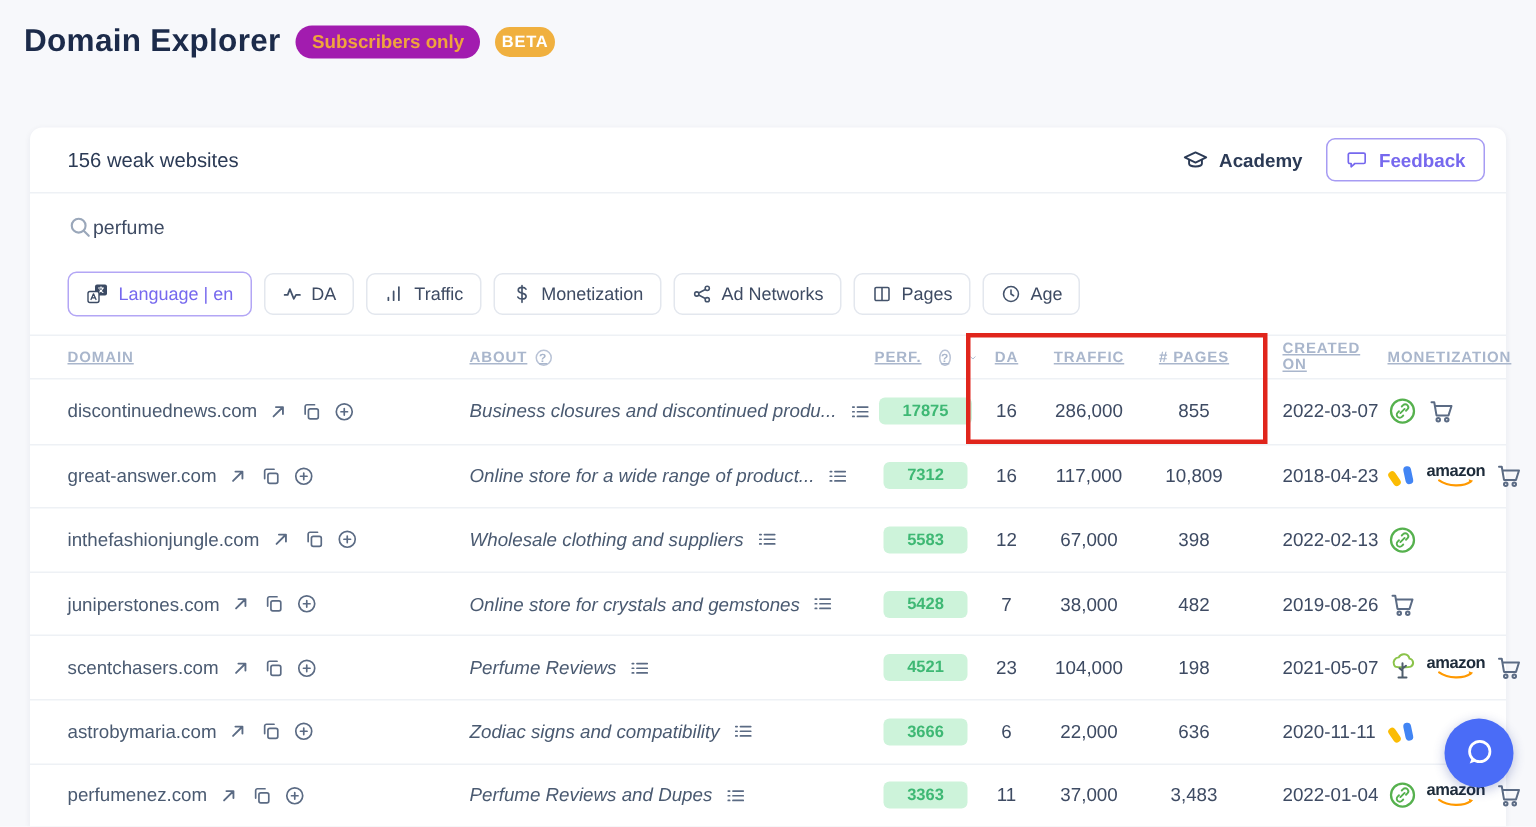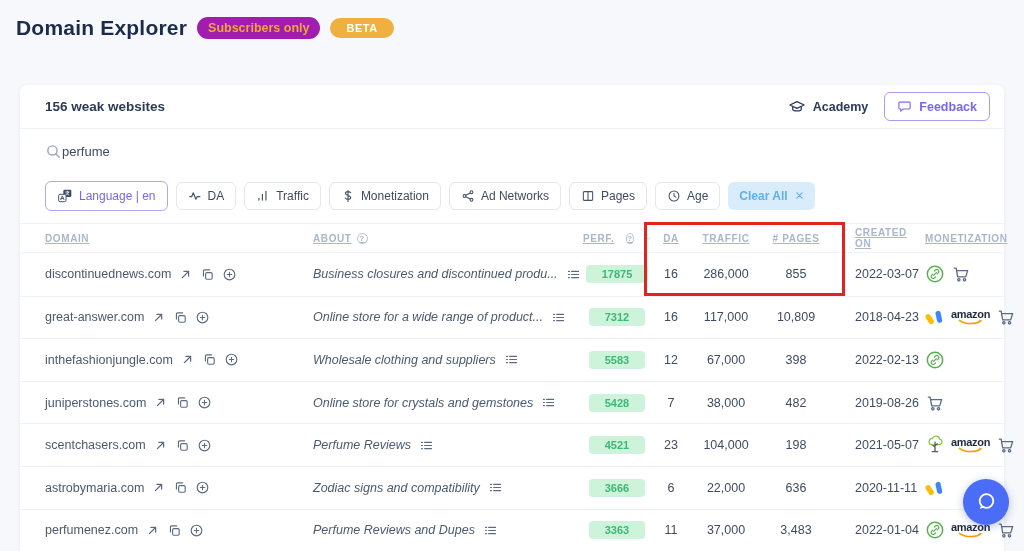--- a/index.html
+++ b/index.html
@@ -5,29 +5,29 @@
   * { margin:0; padding:0; box-sizing:border-box; }
   html,body { width:1024px; height:551px; overflow:hidden; background:#f7f8fb;
     font-family:"Liberation Sans", sans-serif; position:relative; }
 
   
   .page-header { position:absolute; left:16px; top:16px; display:flex; align-items:center; gap:10px; }
   .page-title { font-size:21px; font-weight:700; color:#1c2b4a; letter-spacing:.2px; }
   .badge-subscribers { background:#a21caf; color:#f0a43c; font-size:12.5px; font-weight:600;
     padding:4px 11px; border-radius:12px; }
   .badge-beta { background:#f0b03f; color:#fff; font-size:11px; font-weight:700;
-    padding:4px 16px; border-radius:11px; letter-spacing:.5px; }
+    padding:4px 4px; border-radius:11px; letter-spacing:.5px; }
 
   
   .card { position:absolute; left:20px; top:85px; width:984px; height:466px; background:#fff;
     border-radius:8px 8px 0 0; box-shadow:0 1px 4px rgba(25,39,70,.07); }
 
   .card-header { height:44px; display:flex; align-items:center; justify-content:space-between;
     padding:0 14px 0 25px; border-bottom:1px solid #eef1f5; }
-  .count-label { font-size:13.5px; font-weight:700; color:#2b3a55; }
+  .count-label { font-size:13.5px; font-weight:400; color:#2b3a55; }
   .header-actions { display:flex; align-items:center; gap:16px; }
   .academy { display:flex; align-items:center; gap:7px; font-size:12.5px; font-weight:600;
     color:#2b3a55; cursor:pointer; }
   .feedback-btn { display:flex; align-items:center; gap:7px; font-size:12.5px; font-weight:600;
     color:#7668ee; background:#fff; border:1px solid #a79cf3; border-radius:6px;
     padding:6px 12px; cursor:pointer; }
 
   .search-row { height:45px; display:flex; align-items:center; padding:0 25px; }
   .search-input { border:none; outline:none; background:transparent; font-size:13px;
     color:#3e4b63; width:400px; font-family:"Liberation Sans", sans-serif; }
@@ -166,26 +166,20 @@
         </svg>
       <span>Pages</span>
     </button>
     <button class="filter-btn">
       <svg width="14" height="14" viewBox="0 0 24 24" fill="none" stroke="currentColor" stroke-width="1.8" stroke-linecap="round">
           <circle cx="12" cy="12" r="8.5"></circle>
           <path d="M12 7.5V12l3 2"></path>
         </svg>
       <span>Age</span>
     </button>
-    <button class="chip-clear">
-      <span>Clear All</span>
-      <svg width="9" height="9" viewBox="0 0 24 24" fill="none" stroke="#5fb0ed" stroke-width="3" stroke-linecap="round">
-          <path d="M5 5l14 14M19 5 5 19"></path>
-        </svg>
-    </button>
   </div>
 
   <div class="t-head">
     <div class="th">
         <span>DOMAIN</span>
       </div>
     <div class="th">
         <span>ABOUT</span>
         <span class="qmark"></span>
       </div>

